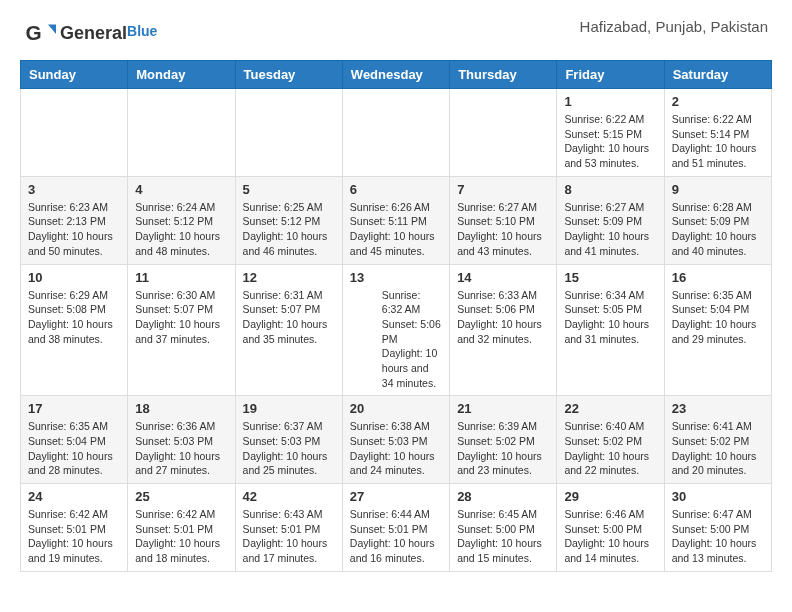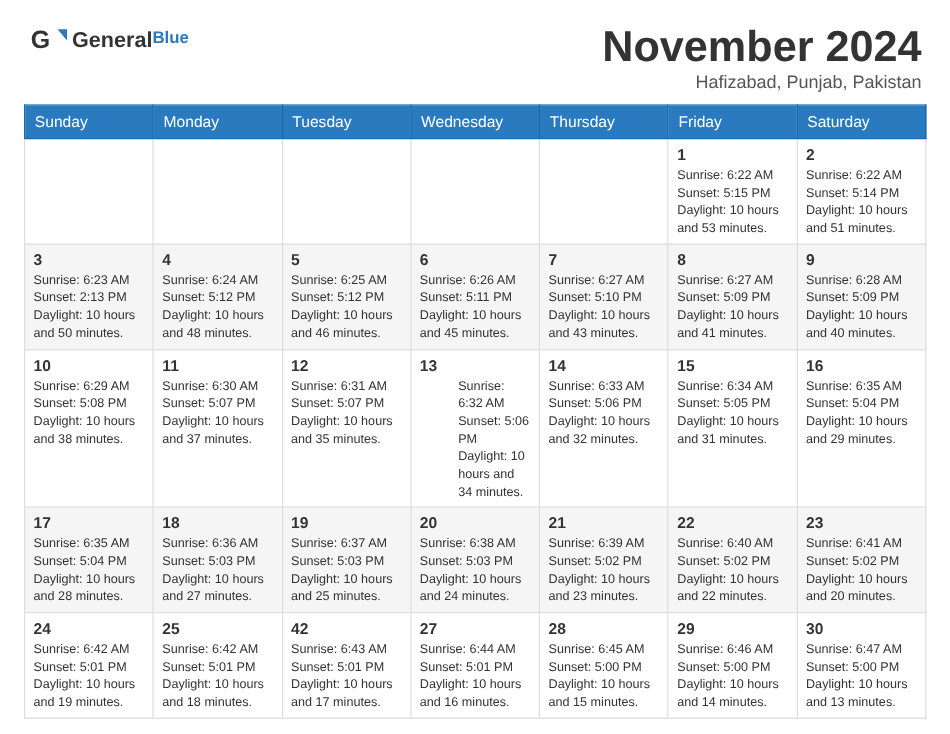--- a/index.html
+++ b/index.html
@@ -55,21 +55,21 @@
       width: 100%;
       border-collapse: collapse;
       padding: 0 10px;
       margin: 0 10px;
       width: calc(100% - 20px);
     }
     .calendar th {
       background-color: #2a7abf;
       color: #fff;
       font-size: 13px;
-      font-weight: normal;
+      font-weight: bold;
       padding: 6px 8px;
       text-align: left;
       border: 1px solid #1a6aaf;
     }
     .calendar td {
       vertical-align: top;
       padding: 5px 7px;
       border: 1px solid #ddd;
       font-size: 11px;
       color: #333;
@@ -106,21 +106,20 @@
     <svg class="logo-icon" viewBox="0 0 40 40">
       <text x="2" y="28" font-size="26" font-weight="bold" fill="#333">G</text>
       <polygon points="30,8 40,8 40,20" fill="#2a7abf"></polygon>
     </svg>
     <div class="logo-text">
       <span class="logo-general">General</span>
       <span class="logo-blue">Blue</span>
     </div>
   </div>
   <div class="title-block">
-    <div class="month-title">November 2024</div>
     <div class="location">Hafizabad, Punjab, Pakistan</div>
   </div>
 </div>
 
 <div class="calendar-wrapper">
   <table class="calendar">
     <thead>
       <tr>
       <th>Sunday</th>
           <th>Monday</th>

